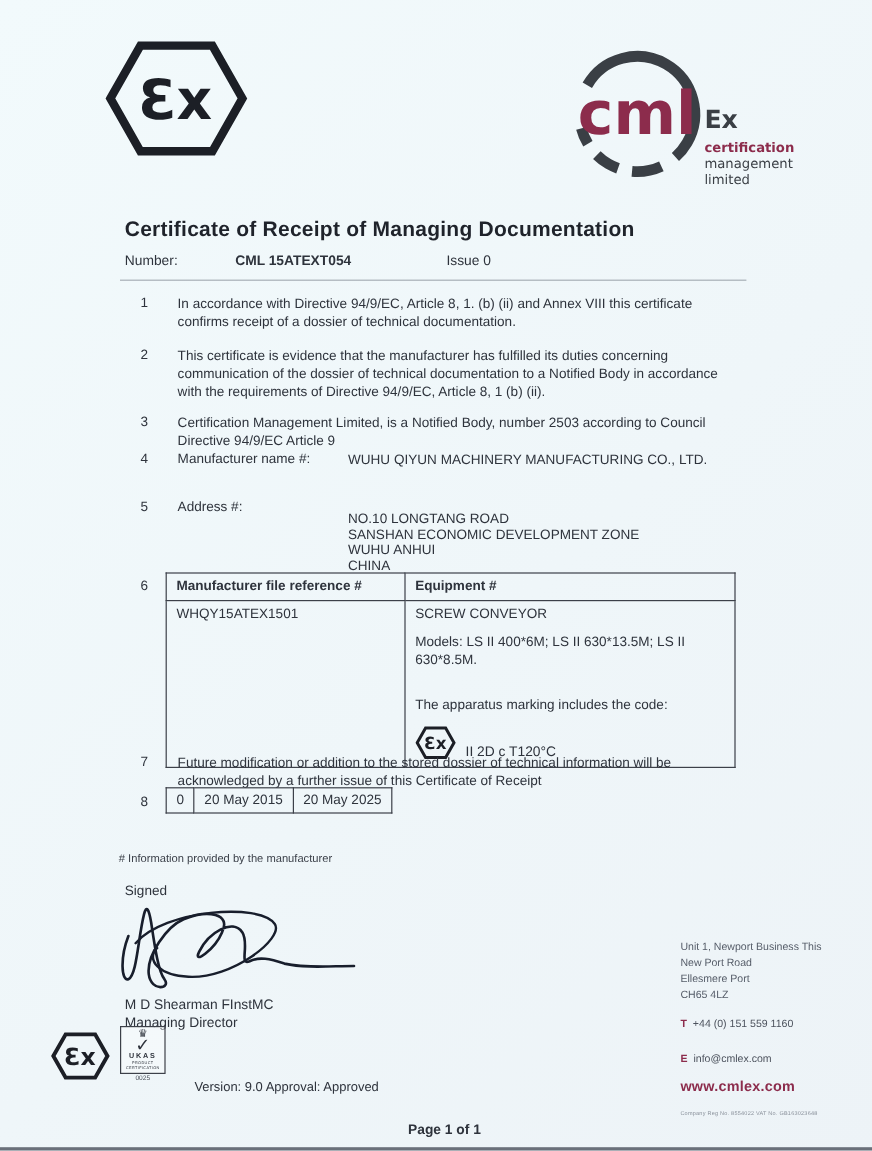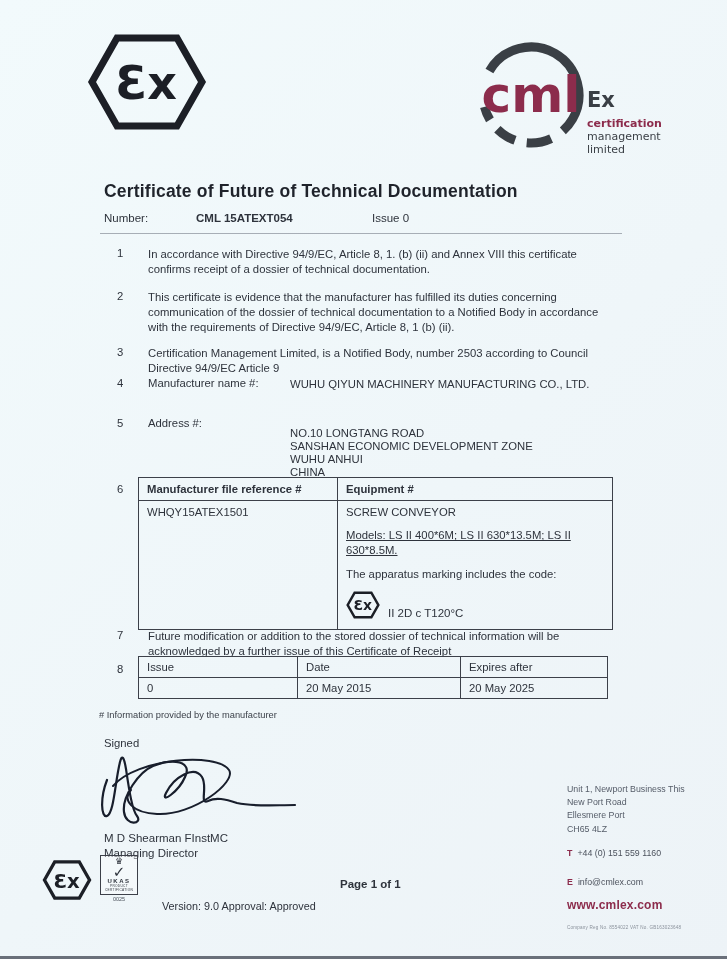--- a/index.html
+++ b/index.html
@@ -34,42 +34,42 @@
   .value-col{position:absolute;font-size:11.3px;line-height:15px;}
 
   
   table{border-collapse:collapse;font-size:11.3px;color:#2e333c;}
   .ftable{left:138px;top:477px;}
   .ftable td,.ftable th{border:1.4px solid #3c4049;text-align:left;vertical-align:top;padding:5px 8px;}
   .ftable th{font-weight:bold;}
   .itable{left:138px;top:656px;}
   .itable td,.itable th{border:1.4px solid #3c4049;text-align:left;vertical-align:top;padding:4px 8px;font-weight:normal;}
   .eq-line{margin:0 0 10px 0;}
-  .eq-models{margin:0 0 10px 0;line-height:15px;text-decoration:underline;}
+  .eq-models{margin:0 0 24px 0;line-height:15px;}
   .marking-row{display:flex;align-items:flex-end;gap:8px;margin-top:4px;}
   .marking-code{font-size:11.5px;padding-bottom:1px;}
 
   .footnote{left:99px;top:710px;font-size:9.3px;color:#3a3f48;}
   .signed-label{left:104px;top:737px;font-size:11.3px;}
   .signature{left:95px;top:752px;}
   .signatory-name{left:104px;top:832px;font-size:11.5px;}
   .signatory-title{left:104px;top:847px;font-size:11.5px;}
 
   
   .atex-logo-small{left:42px;top:858px;}
   .ukas{left:100px;top:855px;width:38px;text-align:center;}
   .ukas-box{border:1.2px solid #3c4049;padding:1px 0 2px 0;background:rgba(255,255,255,.35);}
   .ukas-crown{font-size:9px;line-height:8px;color:#2e333c;}
   .ukas-check{font-size:15px;line-height:13px;font-weight:bold;color:#2e333c;}
   .ukas-name{font-size:6px;font-weight:bold;letter-spacing:1.5px;color:#2e333c;}
   .ukas-sub{font-size:3.2px;letter-spacing:.3px;color:#2e333c;}
   .ukas-num{font-size:5.5px;margin-top:1px;color:#4a505a;}
 
   .version-text{left:162px;top:900px;font-size:10.8px;}
-  .page-number{left:340px;top:878px;font-size:11.5px;font-weight:bold;text-align:right;}
+  .page-number{left:340px;top:936px;font-size:11.5px;font-weight:bold;text-align:right;}
 
   
   .contact{left:567px;top:783px;font-size:8.8px;color:#555c68;line-height:13.2px;width:156px;}
   .contact .tele{margin-top:11px;line-height:13.5px;color:#4c525d;}
   .tele b{color:#8c2c4c;font-weight:bold;margin-right:5px;}
   .website{margin-top:9px;font-size:12px;font-weight:bold;color:#8c2c4c;letter-spacing:.2px;}
   .company-reg{margin-top:9px;font-size:4.6px;color:#8a919b;letter-spacing:.2px;}
 
   svg text{font-family:"DejaVu Sans","Liberation Sans",sans-serif;}
 </style>
@@ -89,21 +89,21 @@
     <svg width="228" height="126" viewBox="0 0 228 126">
       <circle cx="60" cy="61" r="48" fill="none" stroke="#3a3f45" stroke-width="9" stroke-dasharray="166 14 25 12 21 12 14 38" transform="rotate(-150 60 61)"></circle>
       <text x="60" y="78" text-anchor="middle" font-size="50" font-weight="bold" fill="#8c2c4c">cml</text>
       <text x="116" y="73" font-size="21" font-weight="bold" fill="#3a3f45">Ex</text>
       <text x="116" y="93" font-size="11" font-weight="bold" fill="#8c2c4c">certification</text>
       <text x="116" y="106" font-size="11" fill="#3a3f45">management</text>
       <text x="116" y="119" font-size="11" fill="#3a3f45">limited</text>
     </svg>
   </div>
 
-  <div class="abs doc-title">Certificate of Future of Technical Documentation</div>
+  <div class="abs doc-title">Certificate of Receipt of Managing Documentation</div>
   <div class="abs num-row">
     <span class="num-label">Number:</span>
     <span class="num-value">CML 15ATEXT054</span>
     <span class="issue-value">Issue 0</span>
   </div>
   <div class="abs header-rule"></div>
 
   <div class="abs clause-num" style="left:117px;top:247px">1</div>
   <div class="abs clause-text" style="left:148px;top:247px;width:466px">In accordance with Directive 94/9/EC, Article 8, 1. (b) (ii) and Annex VIII this certificate confirms receipt of a dossier of technical documentation.</div>
 
@@ -150,25 +150,20 @@
     </tr>
   </tbody>
     </table>
 
   <div class="abs clause-num" style="left:117px;top:629px">7</div>
   <div class="abs clause-text" style="left:148px;top:629px;width:470px">Future modification or addition to the stored dossier of technical information will be acknowledged by a further issue of this Certificate of Receipt</div>
 
   <div class="abs clause-num" style="left:117px;top:663px">8</div>
   <table class="abs itable">
     <tbody>
-        <tr>
-      <th style="width:142px">Issue</th>
-      <th style="width:146px">Date</th>
-      <th style="width:130px">Expires after</th>
-    </tr>
     <tr>
       <td>0</td>
       <td>20 May 2015</td>
       <td>20 May 2025</td>
     </tr>
   </tbody>
     </table>
 
   <div class="abs footnote"># Information provided by the manufacturer</div>
   <div class="abs signed-label">Signed</div>

